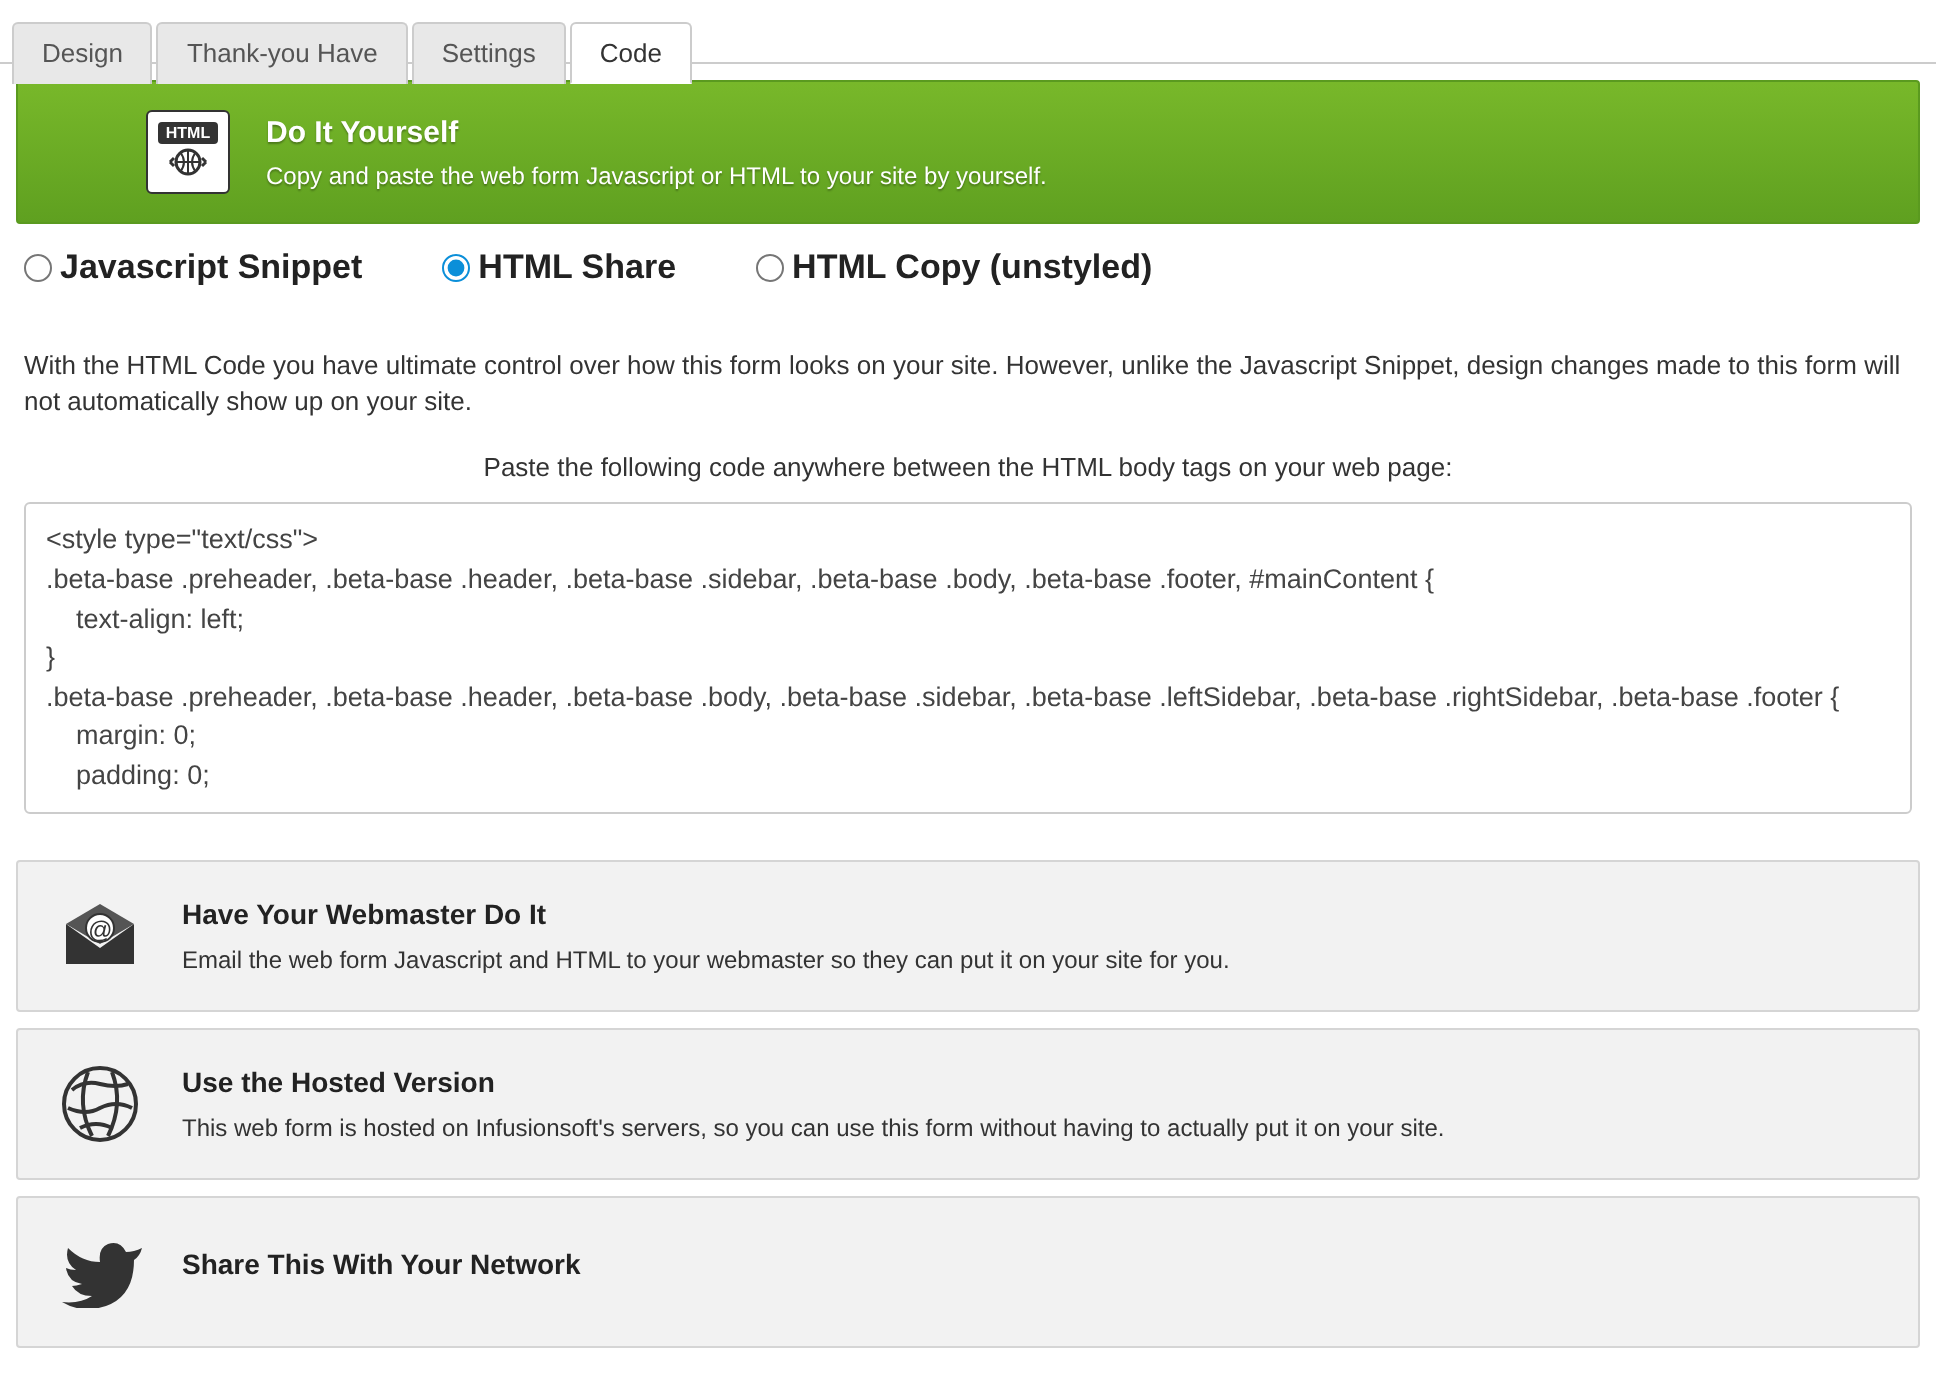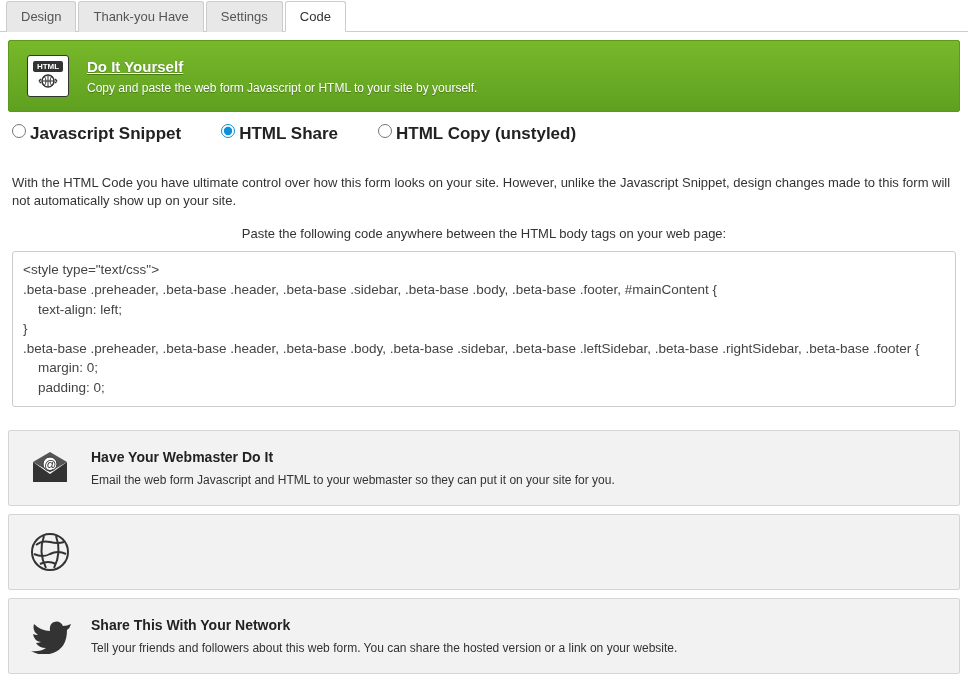--- a/index.html
+++ b/index.html
@@ -1,28 +1,28 @@
 <!DOCTYPE html>
 <html><head>
   <meta charset="utf-8">
   <style>
     * { box-sizing: border-box; margin: 0; padding: 0; }
     body { font-family: Arial, Helvetica, sans-serif; font-size: 13px; color: #333; background: #fff; width: 968px; }
     .tabs { display: flex; border-bottom: 1px solid #ccc; padding-left: 6px; }
-    .tab { padding: 7px 14px; background: #e8e8e8; border: 1px solid #ccc; border-bottom: none; margin-right: 2px; border-radius: 3px 3px 0 0; cursor: pointer; font-size: 13px; color: #555; position: relative; top: 1px; }
+    .tab { padding: 7px 14px; background: #e8e8e8; border: 1px solid #ccc; border-bottom: none; margin-right: 2px; border-radius: 3px 3px 0 0; cursor: pointer; font-size: 13px; color: #555; position: relative; top: 11px; }
     .tab.active { background: #fff; border-bottom: 1px solid #fff; color: #333; font-weight: 500; }
     .content { padding: 8px; }
     .banner { background: linear-gradient(#78b82a, #5fa020); border: 1px solid #5a9a1f; border-radius: 2px; padding: 14px 18px; display: flex; align-items: center; color: #fff; }
-    .banner-icon { width: 42px; height: 42px; background: #fff; border: 1px solid #333; border-radius: 3px; margin-right: 18px; display: flex; flex-direction: column; align-items: center; justify-content: center; color: #000; }
+    .banner-icon { width: 42px; height: 42px; background: #fff; border: 1px solid #333; border-radius: 3px; margin-right: 18px; display: flex; flex-direction: column; align-items: center; justify-content: center; color: #000; margin-left: 46px; }
     .banner-icon-top { background: #333; color: #fff; font-size: 8px; font-weight: bold; padding: 1px 4px; border-radius: 2px; margin-bottom: 2px; }
     .banner-icon-bottom { font-size: 14px; }
-    .banner-title { font-weight: bold; font-size: 15px; margin-bottom: 6px; text-shadow: 0 1px 1px rgba(0,0,0,0.3); text-decoration: underline; }
+    .banner-title { font-weight: bold; font-size: 15px; margin-bottom: 6px; text-shadow: 0 1px 1px rgba(0,0,0,0.3); }
     .banner-desc { font-size: 12px; text-shadow: 0 1px 1px rgba(0,0,0,0.3); }
     .radio-row { display: flex; gap: 40px; padding: 12px 4px 6px 4px; }
-    .radio-option { display: flex; align-items: flex-start; gap: 4px; }
+    .radio-option { display: flex; align-items: center; gap: 4px; }
     .radio-option input { width: 14px; height: 14px; }
     .radio-option label { font-size: 17px; font-weight: bold; color: #222; }
     .radio-option.selected input { accent-color: #0b8fd9; }
     .desc-text { padding: 24px 4px 10px 4px; font-size: 13px; color: #333; line-height: 1.4; }
     .paste-text { padding: 6px 4px 10px 4px; font-size: 13px; color: #333; text-align: center; }
     .code-box { width: calc(100% - 8px); margin: 0 4px 20px 4px; height: 156px; border: 1px solid #ccc; border-radius: 3px; padding: 8px 10px; font-family: 'Lucida Grande', Verdana, sans-serif; font-size: 13.5px; color: #444; resize: none; line-height: 1.45; overflow-y: scroll; }
     .section { border: 1px solid #d5d5d5; background: #f2f2f2; border-radius: 2px; padding: 14px 18px; display: flex; align-items: center; margin: 0 0 8px 0; }
     .section-icon { width: 46px; height: 46px; margin-right: 18px; display: flex; align-items: center; justify-content: center; color: #333; }
     .section-title { font-weight: bold; font-size: 14px; color: #222; margin-bottom: 8px; }
     .section-desc { font-size: 12px; color: #333; }
@@ -98,27 +98,30 @@
   </div>
 
   <div class="section">
     <div class="section-icon">
       <svg width="44" height="44" viewBox="0 0 44 44">
           <circle cx="22" cy="22" r="18" fill="none" stroke="#333" stroke-width="2"></circle>
           <path d="M8 15 Q14 10 22 12 Q30 14 36 12 M6 24 Q15 28 22 24 Q30 20 38 24 M12 34 Q20 30 28 34" stroke="#333" stroke-width="2" fill="none"></path>
           <path d="M16 6 Q10 22 18 38 M28 6 Q34 22 26 38" stroke="#333" stroke-width="2" fill="none"></path>
         </svg>
     </div>
+    <div>
+      <div class="section-title">Use the Hosted Version</div>
+      <div class="section-desc">This web form is hosted on Infusionsoft's servers, so you can use this form without having to actually put it on your site.</div>
+    </div>
   </div>
 
   <div class="section">
     <div class="section-icon">
       <svg width="46" height="36" viewBox="0 0 46 36">
           <path d="M44 6 Q40 8 36 8 Q33 2 27 4 Q22 6 23 13 Q14 13 7 6 Q5 13 11 17 Q8 17 6 16 Q7 23 14 24 Q11 25 9 25 Q12 30 19 30 Q13 34 4 33 Q14 39 26 35 Q40 30 40 12 Q43 10 44 6 Z" fill="#333"></path>
         </svg>
     </div>
     <div>
       <div class="section-title">Share This With Your Network</div>
-      <div class="section-desc">Tell your friends and followers about this web form. You can share the hosted version or a link on your website.</div>
     </div>
   </div>
 
 </div>
 
 </body></html>

